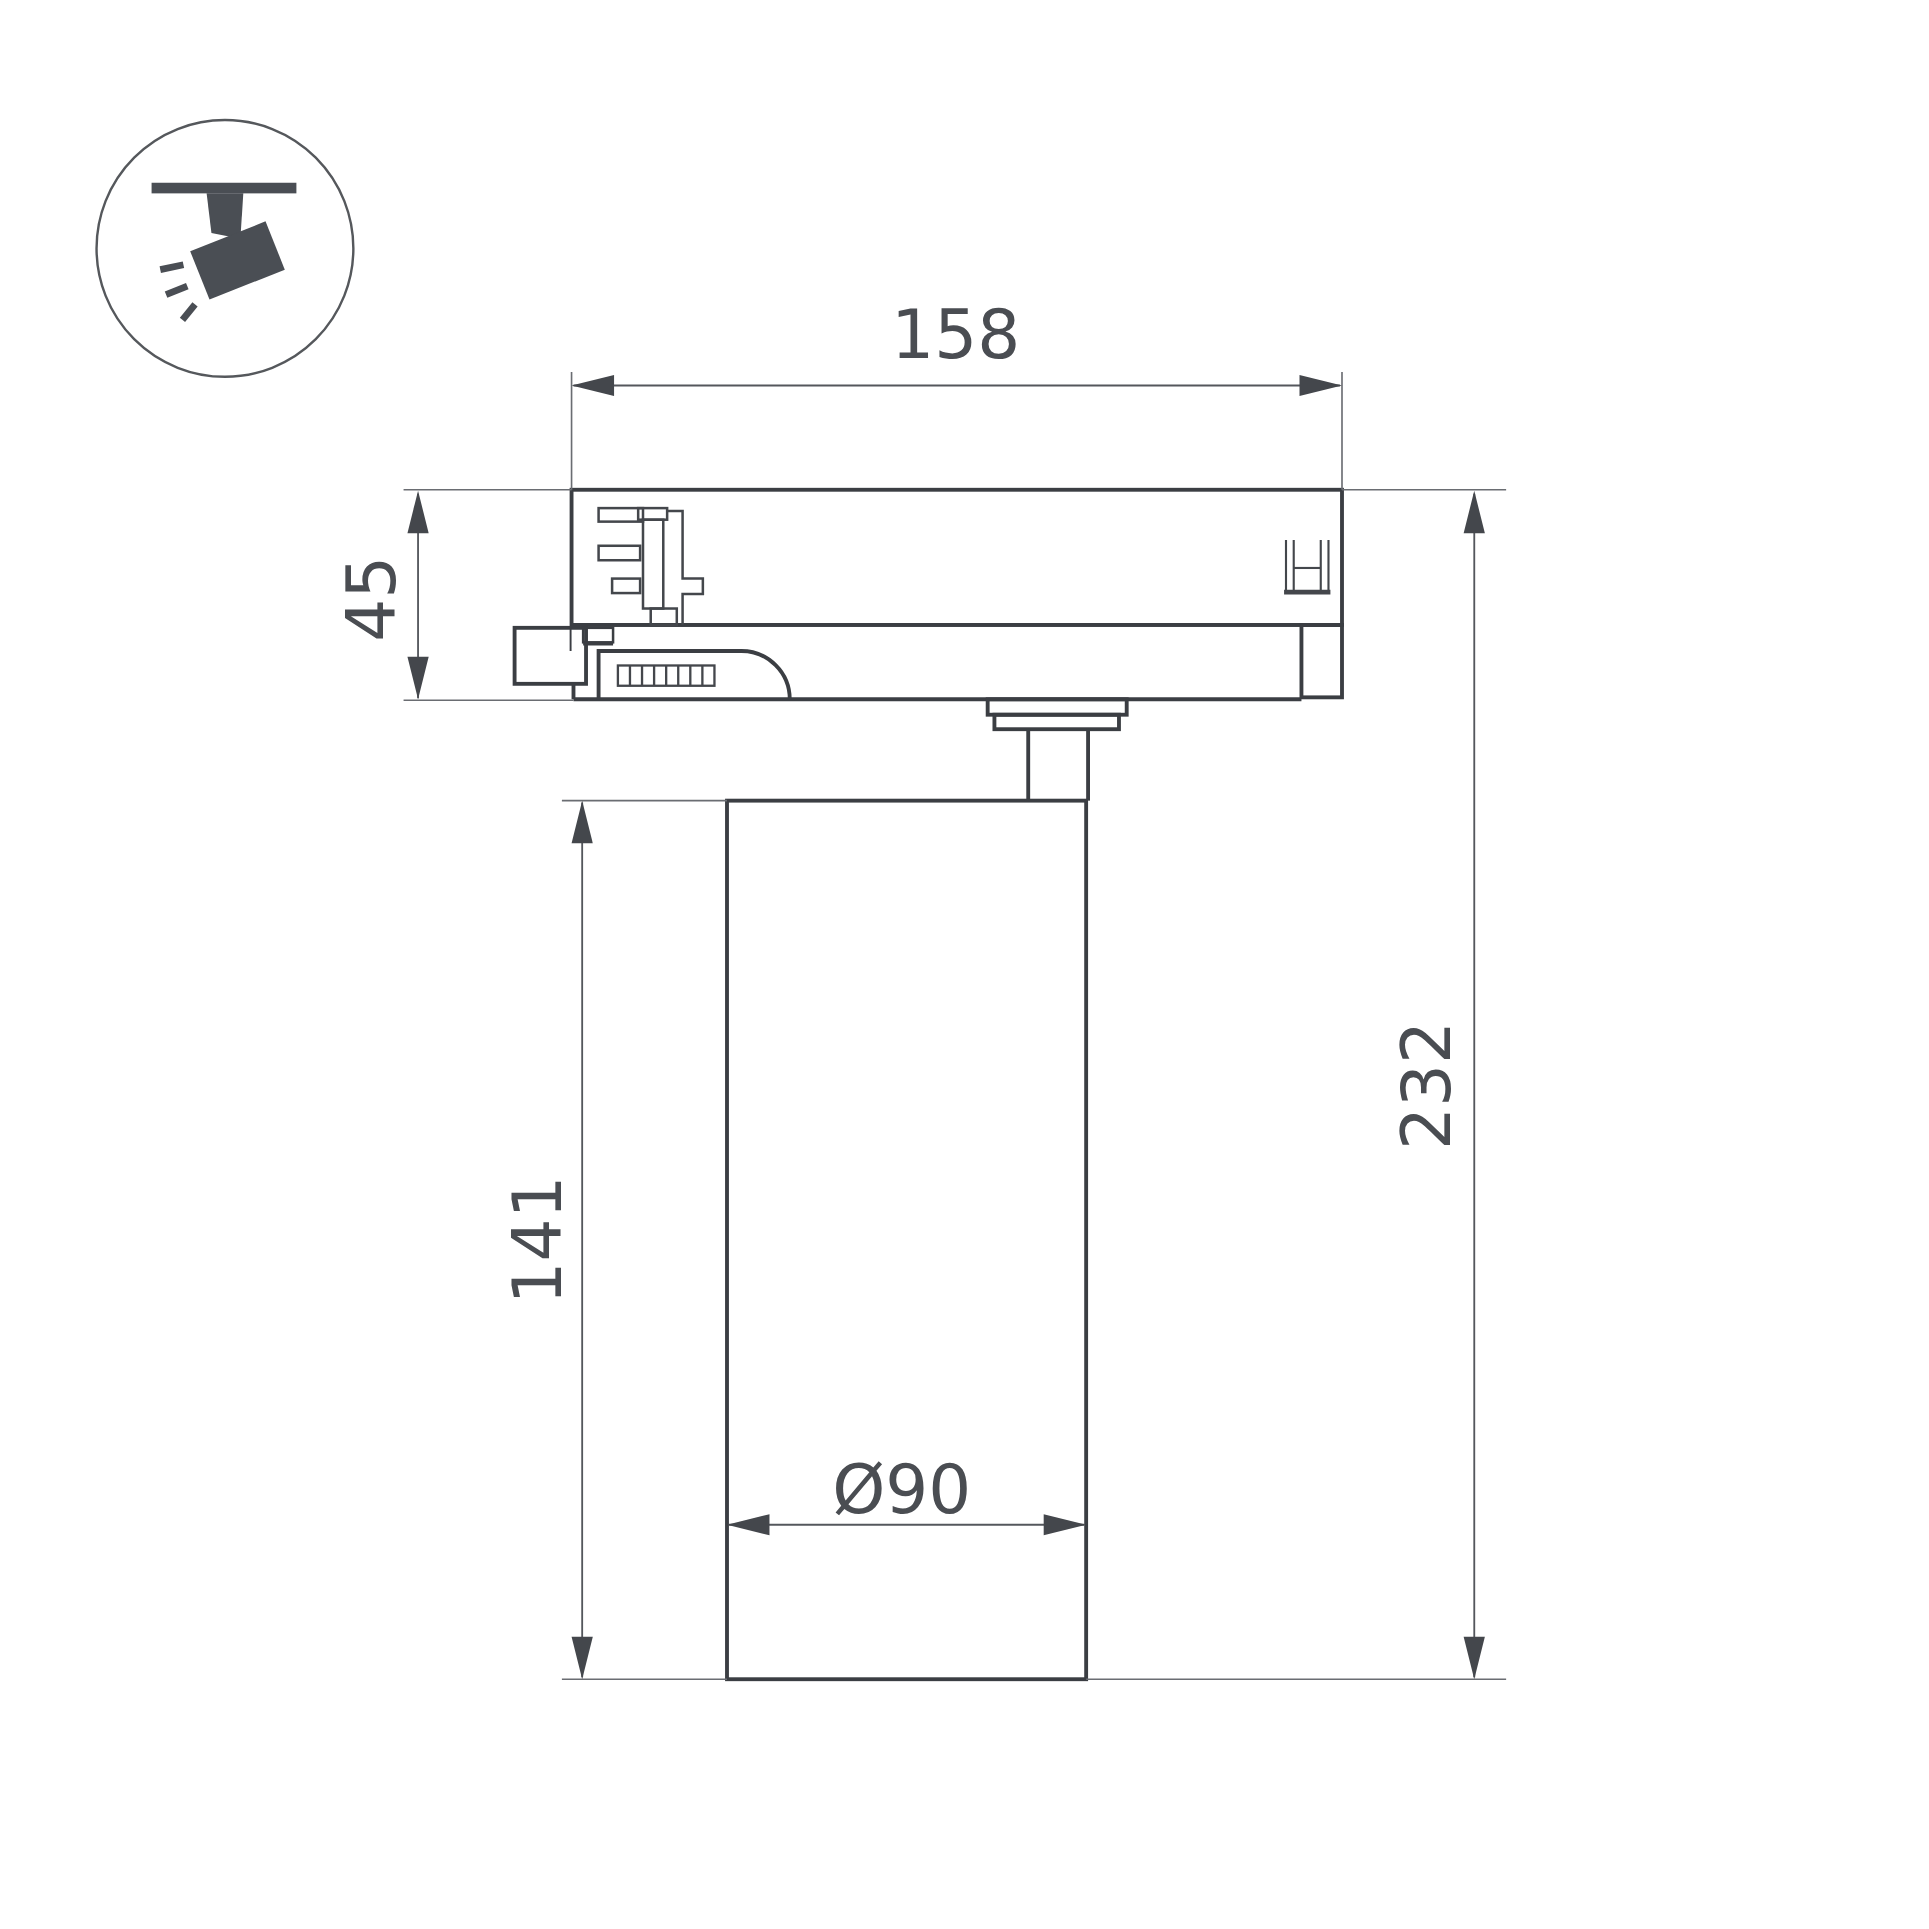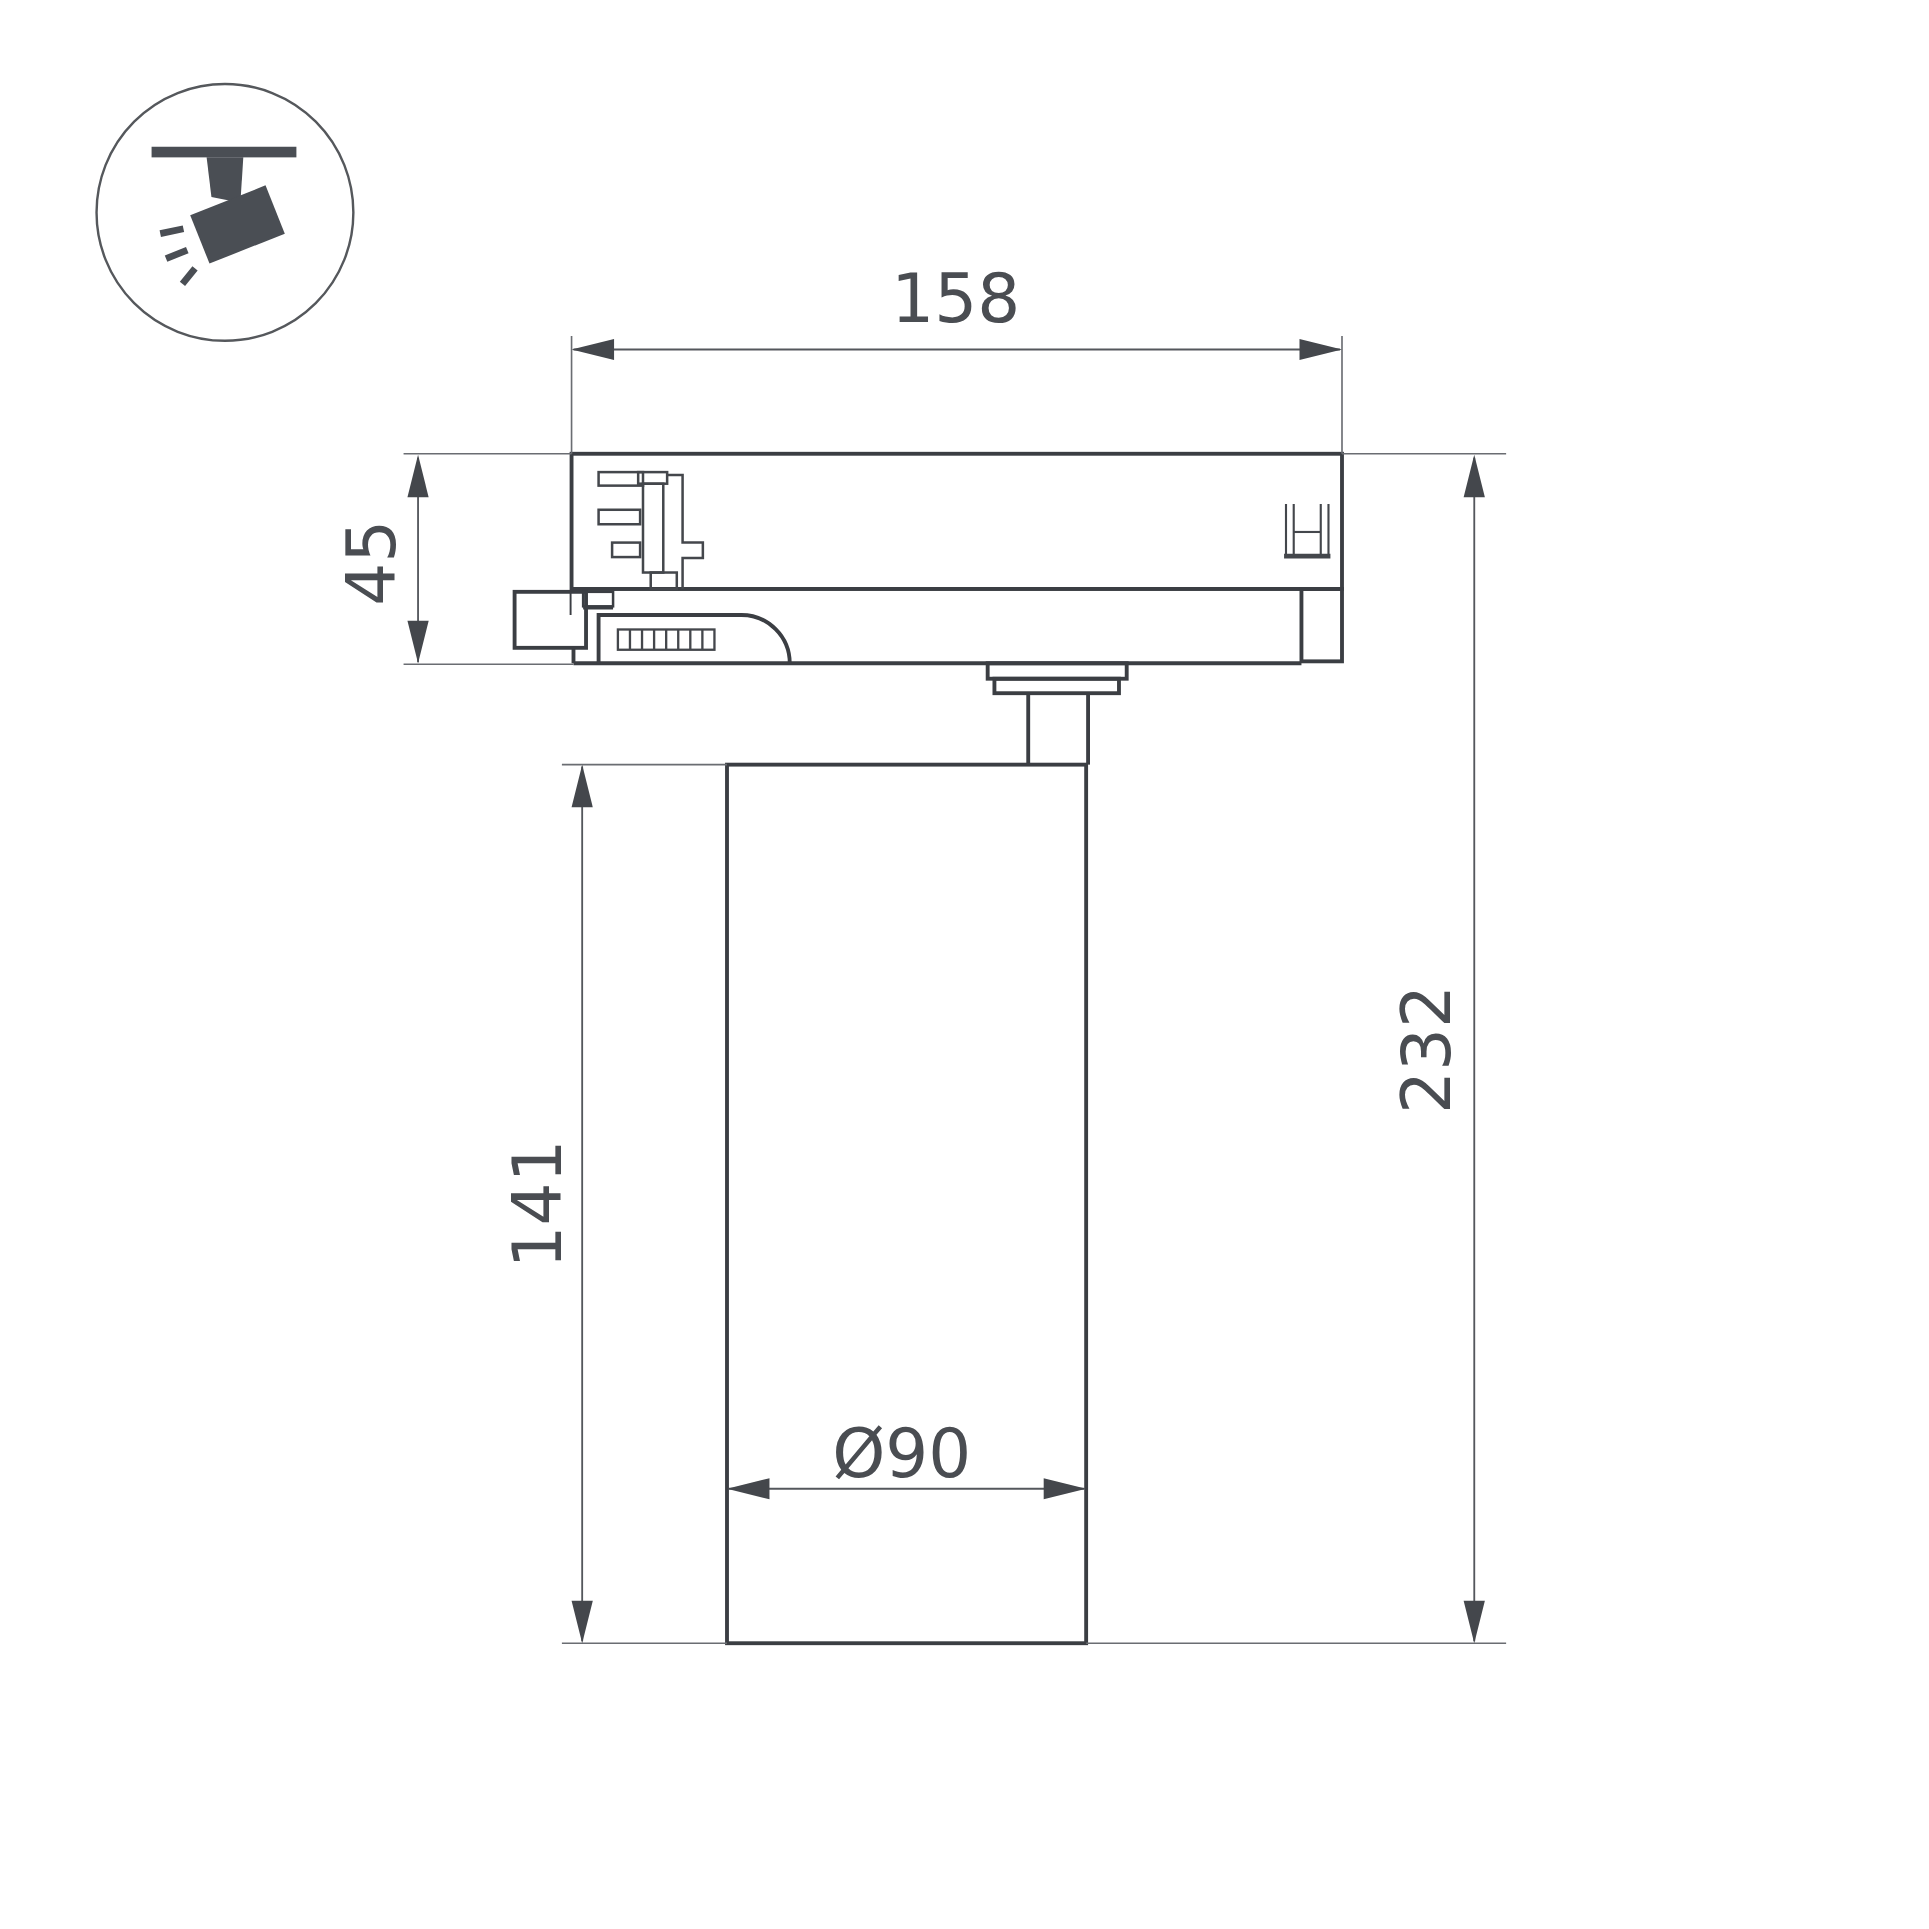--- a/index.html
+++ b/index.html
@@ -7,20 +7,21 @@
     padding: 0;
     background: #ffffff;
     width: 1929px;
     height: 1929px;
     font-family: "DejaVu Sans", "Liberation Sans", sans-serif;
   }
   #stage {
     width: 1929px;
     height: 1771px;
     position: relative;
+    margin-top: 36px;
   }
   svg { display: block; }
   text {
     font-family: "DejaVu Sans", "Liberation Sans", sans-serif;
     font-size: 70px;
     fill: #4a4d52;
   }
 </style>
 </head>
 <body>

